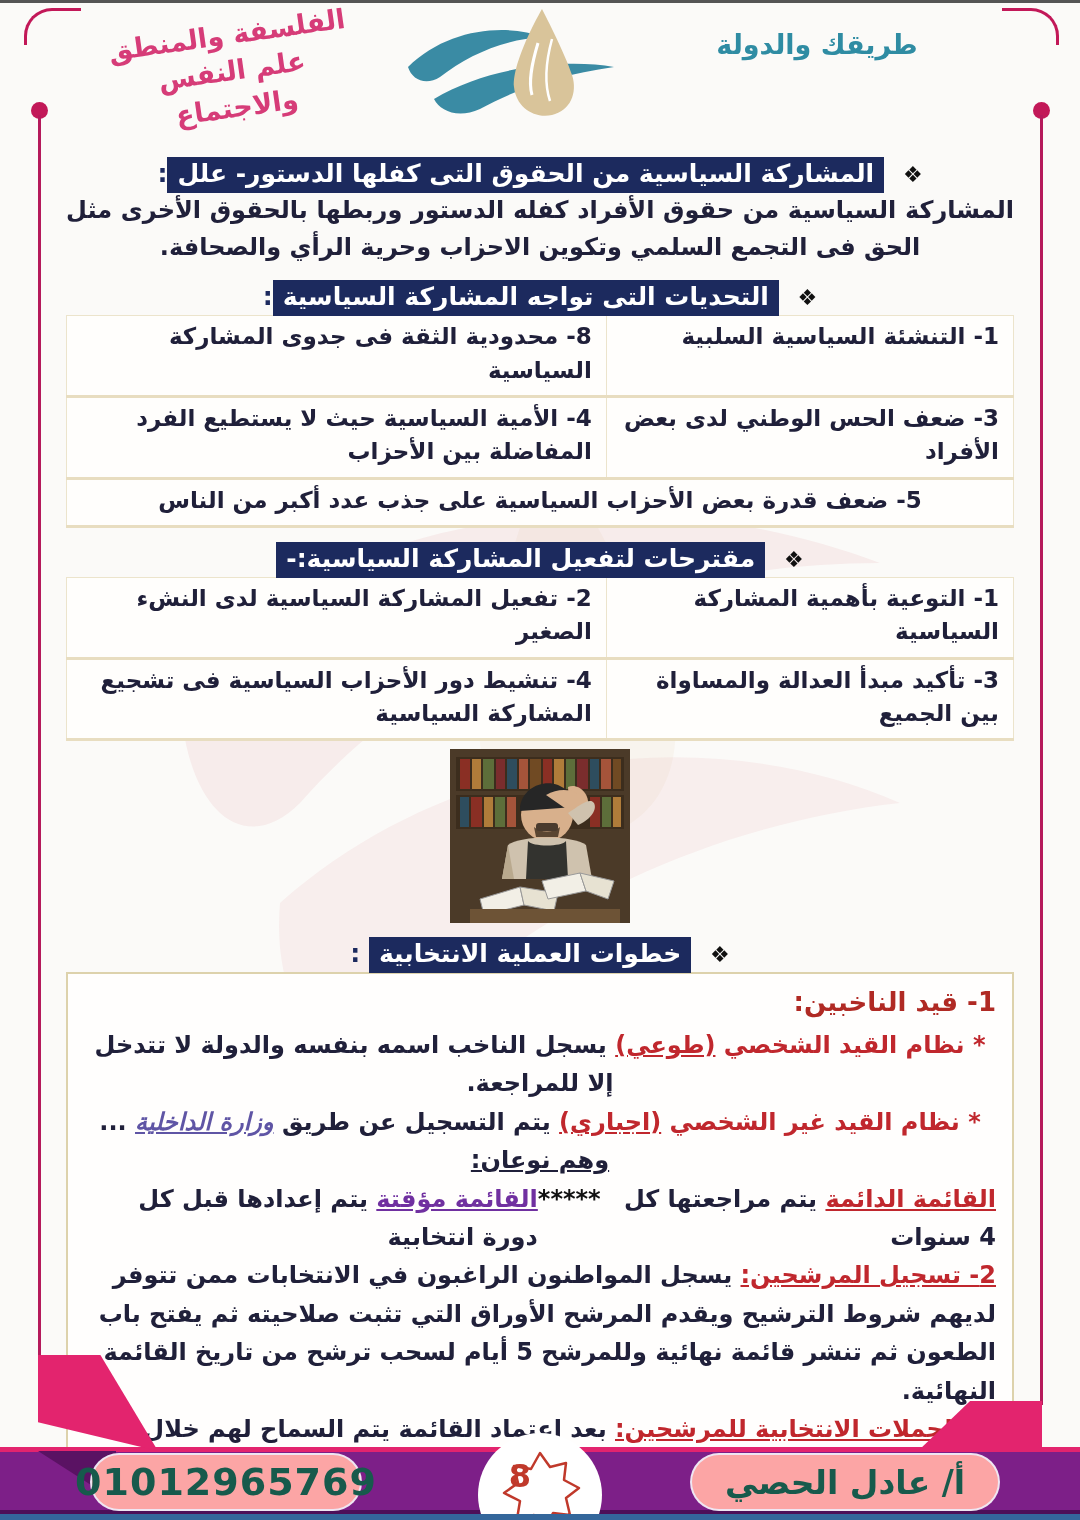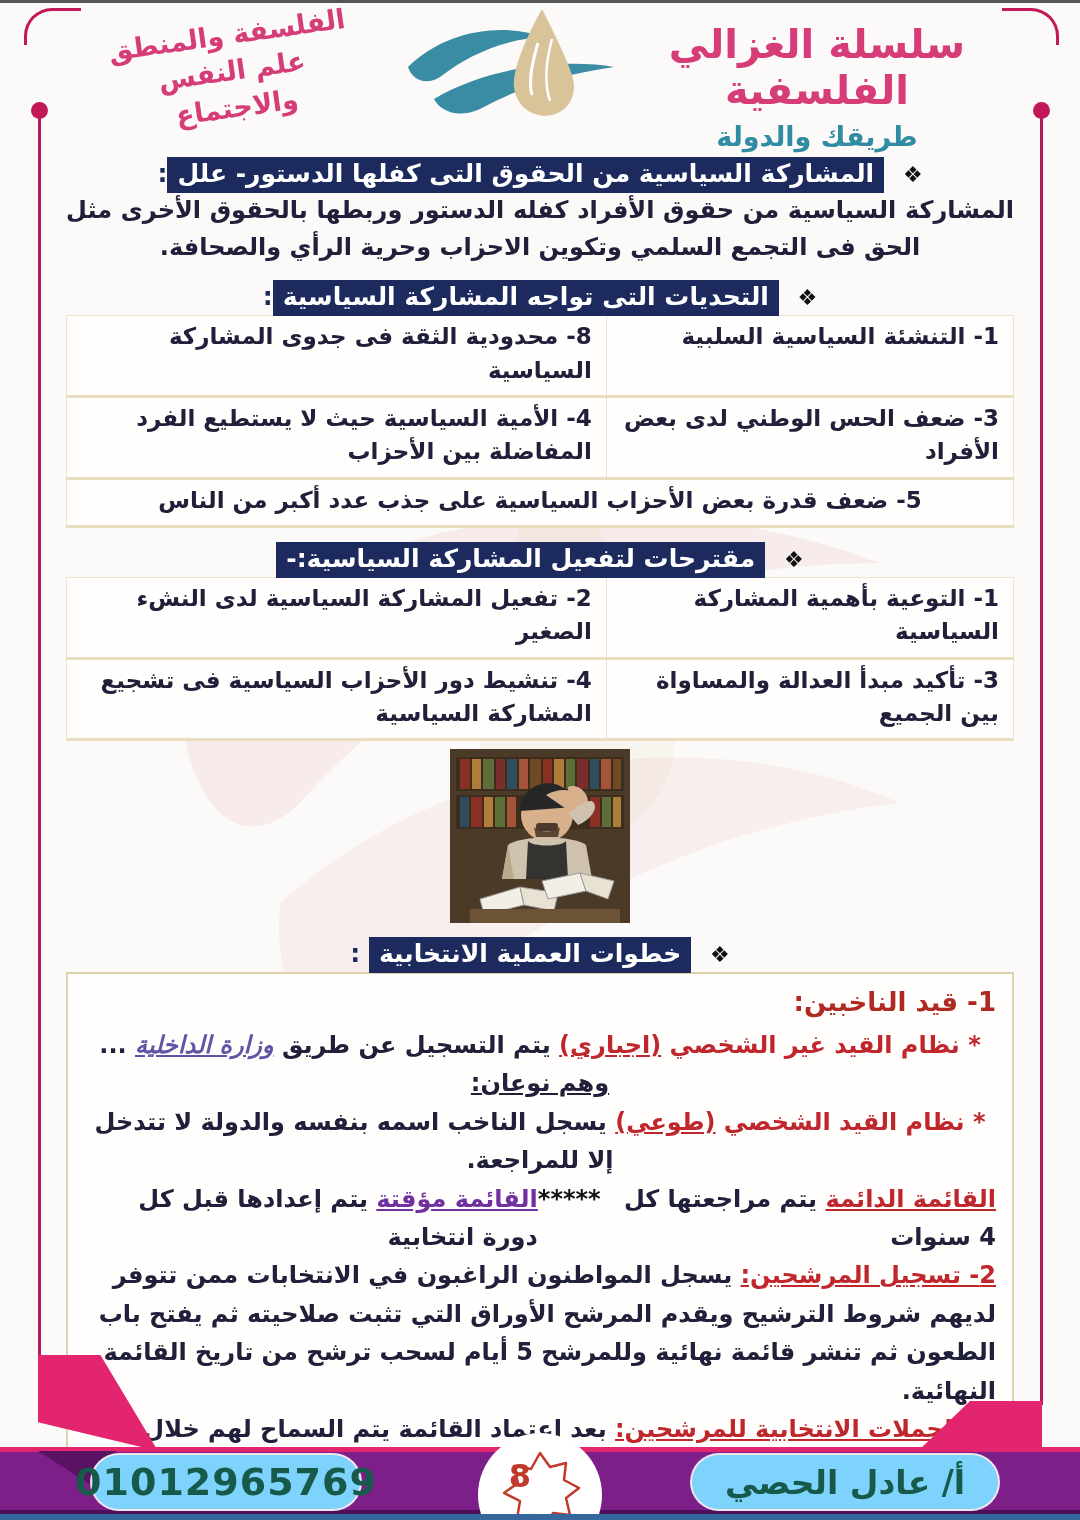--- a/index.html
+++ b/index.html
@@ -60,21 +60,21 @@
         border-top:5px solid #e3246e;border-bottom:4px solid #4d1058;z-index:3;}
   .wedge{position:absolute;background:#e3246e;z-index:4;}
   .wedge-l{left:38px;top:1352px;width:120px;height:96px;clip-path:polygon(0 0,52% 0,100% 100%,0 70%);}
   .wedge-l2{left:38px;top:1448px;width:78px;height:50px;background:#5a1263;clip-path:polygon(0 0,100% 0,100% 100%);z-index:4;}
   .wedge-r{left:918px;top:1398px;width:124px;height:50px;clip-path:polygon(42% 0,100% 0,100% 100%,0 100%);}
   .page-circle{position:absolute;left:478px;top:1430px;width:124px;height:124px;border-radius:50%;
                background:#fff;z-index:5;}
   .star-wrap{position:absolute;left:20px;top:16px;width:84px;height:84px;}
   .page-num{position:absolute;left:0;top:24px;width:84px;text-align:center;font-size:32px;
             font-weight:bold;color:#c0392b;}
-  .pill{position:absolute;top:1452px;height:54px;background:#7dd3fc;border-radius:30px;z-index:6;
+  .pill{position:absolute;top:1452px;height:54px;background:#fca5a5;border-radius:30px;z-index:6;
         display:flex;align-items:center;justify-content:center;font-weight:bold;color:#175a4c;
         box-shadow:0 0 0 2px #efe6f2;}
   .pill-phone{left:92px;width:268px;font-size:38px;letter-spacing:1px;}
   .pill-teacher{left:692px;width:306px;font-size:33px;direction:rtl;}
   .bottom-strip{position:absolute;left:0;right:0;top:1511px;height:9px;background:#34679b;z-index:6;}
 </style>
 </head>
 <body>
 
 <div id="page">
@@ -86,21 +86,20 @@
   <div class="pin-dot" style="left:1033px;top:99px;"></div>
   <div class="pin-line" style="left:1040px;top:112px;height:1290px;"></div>
 
   <svg class="wm" style="left:120px;top:380px;" width="840" height="760" viewBox="0 0 840 760">
     <path d="M60 300 C220 120, 520 90, 760 180 C540 180, 320 260, 180 420 C120 480, 60 420, 60 300 Z" fill="rgba(205,55,65,0.07)"></path>
     <path d="M160 520 C340 360, 600 340, 780 420 C600 440, 420 520, 300 640 C220 710, 150 640, 160 520 Z" fill="rgba(205,55,65,0.06)"></path>
     <path d="M430 60 C430 60, 350 260, 360 360 C366 430, 430 470, 490 450 C550 430, 570 360, 545 290 C520 210, 430 60, 430 60 Z" fill="rgba(210,170,110,0.07)"></path>
   </svg>
 
   <div class="header-right">
-    <div class="series">سلسلة الغزالي الفلسفية</div>
     <div class="tagline">طريقك والدولة</div>
   </div>
   <div class="header-left">
     <div class="subj">الفلسفة والمنطق</div>
     <div class="subj">علم النفس والاجتماع</div>
   </div>
   <svg class="logo" viewBox="0 0 256 122">
     <path d="M16 64 C55 26, 112 20, 152 34 C112 36, 76 52, 48 74 C34 83, 20 77, 16 64 Z" fill="#3a8ba4"></path>
     <path d="M42 96 C98 62, 176 56, 222 64 C166 72, 124 86, 88 106 C66 116, 48 108, 42 96 Z" fill="#3a8ba4"></path>
     <path d="M150 6 C150 6, 120 58, 122 84 C124 104, 142 116, 160 112 C178 108, 186 90, 180 72 C173 50, 150 6, 150 6 Z" fill="#d9c49a"></path>
@@ -205,24 +204,24 @@
     </svg>
 
     <div class="sec-line">
       <span class="bullet">❖</span>
       <span class="hl">خطوات العملية الانتخابية</span> <span>:</span>
     </div>
 
     <div class="steps-box">
       <div class="step1-head">1- قيد الناخبين:</div>
       <div class="center">
+        <span class="red-b">* نظام القيد الشخصي </span><span class="red-u">(طوعي)</span><span> يسجل الناخب اسمه بنفسه والدولة لا تتدخل إلا للمراجعة.</span>
+      </div>
+      <div class="center">
         <span class="red-b">* نظام القيد غير الشخصي </span><span class="red-u">(اجباري)</span><span> يتم التسجيل عن طريق </span><span class="ministry">وزارة الداخلية</span><span> ... </span><span class="types-u">وهم نوعان:</span>
-      </div>
-      <div class="center">
-        <span class="red-b">* نظام القيد الشخصي </span><span class="red-u">(طوعي)</span><span> يسجل الناخب اسمه بنفسه والدولة لا تتدخل إلا للمراجعة.</span>
       </div>
       <div class="lists-line">
         <span><span class="perm">القائمة الدائمة</span><span> يتم مراجعتها كل 4 سنوات</span></span>
         <span class="stars">*****</span>
         <span><span class="temp">القائمة مؤقتة</span><span> يتم إعدادها قبل كل دورة انتخابية</span></span>
       </div>
       <div>
         <span class="red-u">2- تسجيل المرشحين:</span><span> يسجل المواطنون الراغبون في الانتخابات ممن تتوفر لديهم شروط الترشيح ويقدم المرشح الأوراق التي تثبت صلاحيته ثم يفتح باب الطعون ثم تنشر قائمة نهائية وللمرشح 5 أيام لسحب ترشح من تاريخ القائمة النهائية.</span>
       </div>
       <div>

